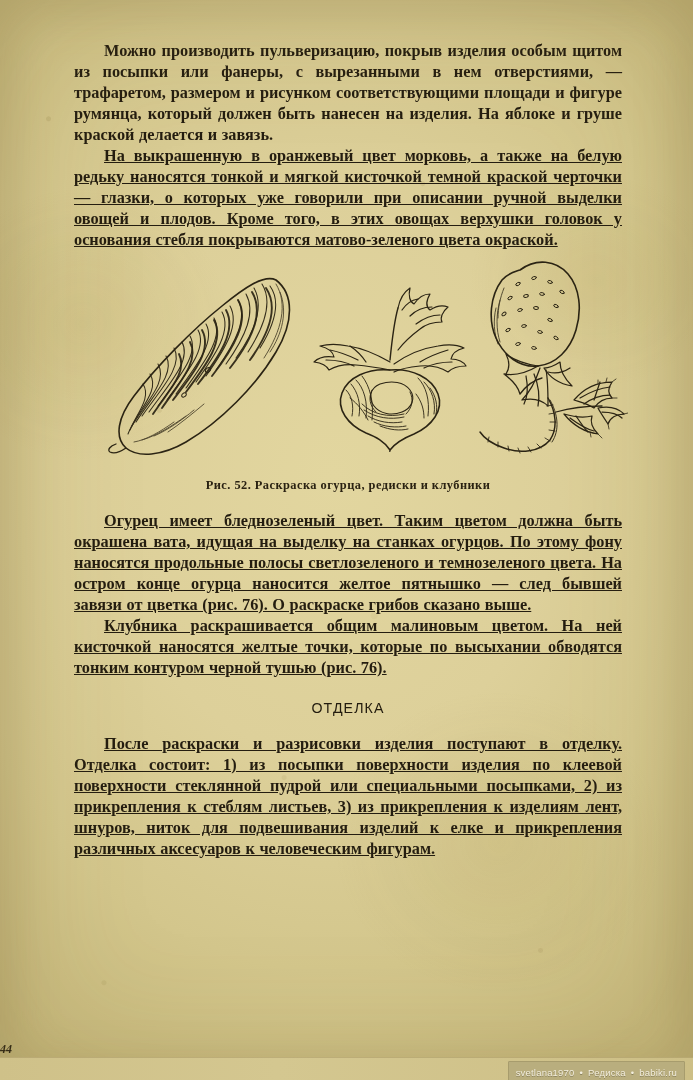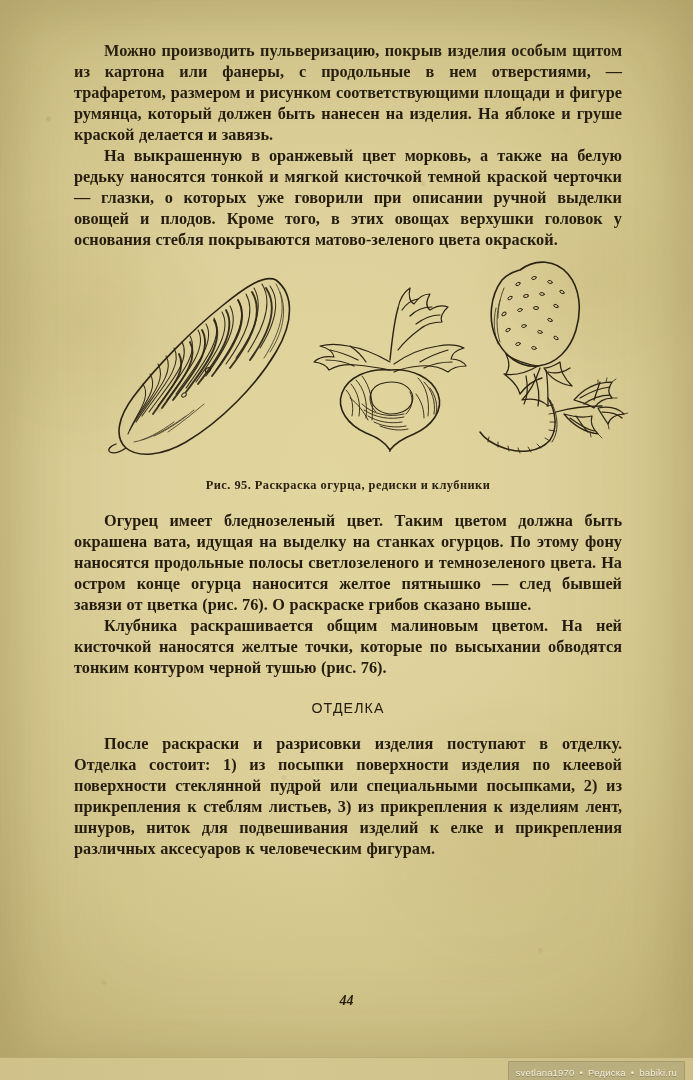--- a/index.html
+++ b/index.html
@@ -41,36 +41,36 @@
     font-size:16.3px;line-height:21.0px;
     text-align:justify;
     -webkit-font-smoothing:none;
   }
   .para{
     margin:0;text-indent:30px;text-align:justify;
     font-weight:700;
     letter-spacing:.0px;
     word-spacing:.5px;
   }
-  .para.last-left{text-align-last:left;}
+  .para.last-left{text-align-last:left;text-decoration:underline;}
   .fig{
     position:relative;width:548px;height:215px;margin:10px 0 0 0;
   }
   .caption{
     text-align:center;font-size:12.4px;font-weight:700;letter-spacing:.45px;
     color:#2a2212;margin:0 0 14px 0;
   }
   .heading{
     text-align:center;font-weight:400;font-size:14.2px;letter-spacing:1.1px;
     margin:20px 0 14px 0;color:#221b0e;
     font-family:"Liberation Sans", sans-serif;
   }
   #pagenum{
-    position:absolute;left:0;right:0;top:993px;text-align:center;
-    font-style:italic;font-weight:700;font-size:14px;color:#241d10;
+    position:absolute;left:0;right:0;top:1042px;text-align:left;
+    font-style:italic;font-weight:700;font-size:12px;color:#241d10;
   }
   
   #wm{
     position:absolute;left:0;right:0;bottom:0;height:22px;
     background:linear-gradient(90deg,#cfc189 0%, #d4c790 40%, #cdbf86 100%);
     border-top:1px solid rgba(120,100,50,.25);
   }
   #wm .plate{
     position:absolute;right:8px;top:3px;height:16px;
     display:flex;align-items:center;gap:5px;
@@ -88,21 +88,21 @@
     vector-effect:non-scaling-stroke;
   }
 </style>
 </head>
 <body>
 
 <div id="page">
 
   <div id="content">
 
-    <p class="para">Можно производить пульверизацию, покрыв изделия особым щитом из картона или фанеры, с продольные в нем отверстиями, — трафаретом, размером и рисунком соответствующими площади и фигуре румянца, который должен быть нанесен на изделия. На яблоке и груше краской делается и завязь.</p>
+    <p class="para">Можно производить пульверизацию, покрыв изделия особым щитом из посыпки или фанеры, с вырезанными в нем отверстиями, — трафаретом, размером и рисунком соответствующими площади и фигуре румянца, который должен быть нанесен на изделия. На яблоке и груше краской делается и завязь.</p>
     <p class="para last-left">На выкрашенную в оранжевый цвет морковь, а также на белую редьку наносятся тонкой и мягкой кисточкой темной краской черточки — глазки, о которых уже говорили при описании ручной выделки овощей и плодов. Кроме того, в этих овощах верхушки головок у основания стебля покрываются матово-зеленого цвета окраской.</p>
 
     <div class="fig">
 
       <svg class="ink" style="position:absolute;left:6px;top:4px;" width="250" height="200" viewBox="0 0 250 200">
         <g stroke="#2b2414" fill="none" stroke-width="1.25" stroke-linecap="round">
           <path d="M196 16 C214 30 214 58 196 88 C176 122 140 158 106 178 C82 192 58 194 46 184 C34 173 38 153 54 132 C76 103 112 66 142 42 C164 24 184 10 196 16 Z" stroke-width="1.6"></path>
           <g stroke-width="1.05" opacity=".95">
             <path d="M190 22 C200 36 196 58 180 84"></path>
             <path d="M182 20 C192 36 186 60 168 88"></path>
@@ -268,21 +268,21 @@
               <path d="M160 150 L165 150"></path>
             <path d="M146 186 L150 190"></path>
               <path d="M138 184 L139 189"></path>
             <path d="M172 166 L176 165"></path>
               <path d="M156 176 L157 181"></path>
           </g>
         </g>
       </svg>
     </div>
 
-    <p class="caption">Рис. 95. Раскраска огурца, редиски и клубники</p>
+    <p class="caption">Рис. 52. Раскраска огурца, редиски и клубники</p>
 
     <p class="para last-left">Огурец имеет бледнозеленый цвет. Таким цветом должна быть окрашена вата, идущая на выделку на станках огурцов. По этому фону наносятся продольные полосы светлозеленого и темнозеленого цвета. На остром конце огурца наносится желтое пятнышко — след бывшей завязи от цветка (рис. 76). О раскраске грибов сказано выше.</p>
     <p class="para last-left">Клубника раскрашивается общим малиновым цветом. На ней кисточкой наносятся желтые точки, которые по высыхании обводятся тонким контуром черной тушью (рис. 76).</p>
 
     <h2 class="heading">ОТДЕЛКА</h2>
 
     <p class="para last-left">После раскраски и разрисовки изделия поступают в отделку. Отделка состоит: 1) из посыпки поверхности изделия по клеевой поверхности стеклянной пудрой или специальными посыпками, 2) из прикрепления к стеблям листьев, 3) из прикрепления к изделиям лент, шнуров, ниток для подвешивания изделий к елке и прикрепления различных аксесуаров к человеческим фигурам.</p>
   </div>
 
   <div id="pagenum">44</div>

